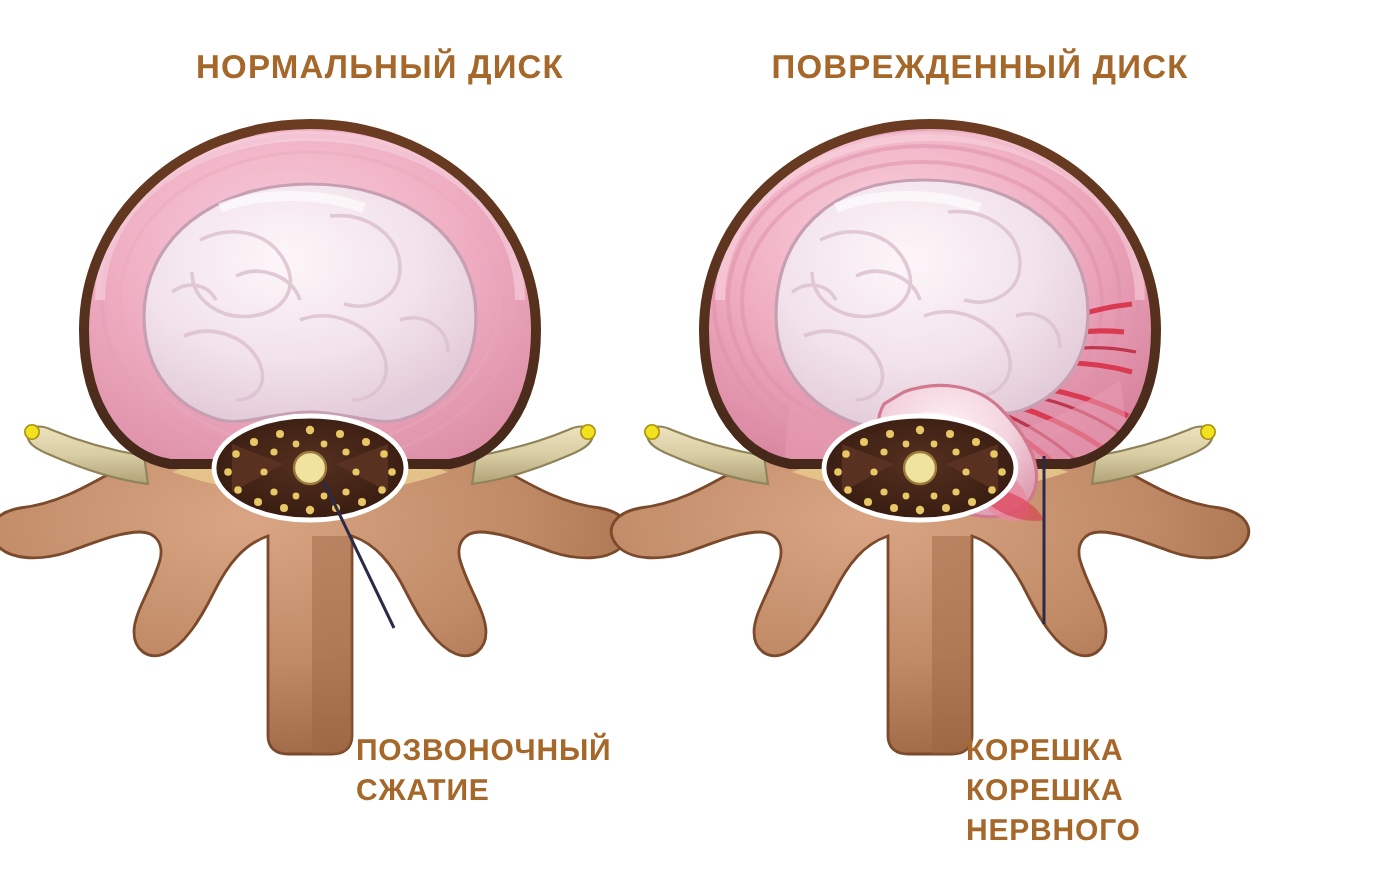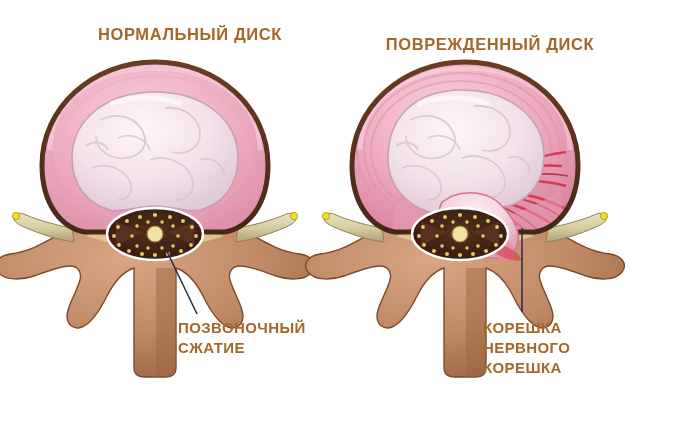--- a/index.html
+++ b/index.html
@@ -18,30 +18,31 @@
   .title {
     position: absolute;
     font-size: 16.5px;
     font-weight: bold;
     letter-spacing: 0.6px;
     color: #a5682a;
     white-space: nowrap;
     text-align: center;
   }
   #title-normal { left: 16px; width: 310px; top: 25px; padding-left: 19px; }
-  #title-damaged { left: 330px; width: 320px; top: 25px; margin-top: 10px; }
+  #title-damaged { left: 330px; width: 320px; top: 25px; }
 
   .caption {
     position: absolute;
     font-size: 15px;
     font-weight: bold;
     letter-spacing: 0.4px;
     color: #a5682a;
     line-height: 20px;
     white-space: nowrap;
+    margin-top: 48px;
   }
   #caption-canal { left: 178px; top: 318px; }
   #caption-nerve { left: 483px; top: 318px; }
   .caption div { display: block; }
 
   svg.figure {
     position: absolute;
     top: 0;
     left: 0;
     width: 700px;
@@ -366,17 +367,17 @@
   <div class="title" id="title-normal">НОРМАЛЬНЫЙ ДИСК</div>
   <div class="title" id="title-damaged">ПОВРЕЖДЕННЫЙ ДИСК</div>
 
   <div class="caption" id="caption-canal">
     <div>ПОЗВОНОЧНЫЙ</div>
     <div>СЖАТИЕ</div>
   </div>
 
   <div class="caption" id="caption-nerve">
     <div>КОРЕШКА</div>
+    <div>КОРЕШКА</div>
     <div>НЕРВНОГО</div>
-    <div>КОРЕШКА</div>
   </div>
 
 </div>
 
 </body></html>

